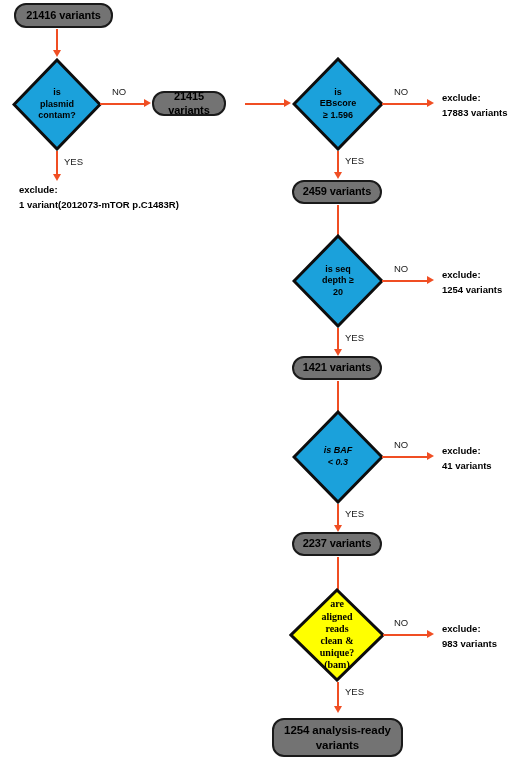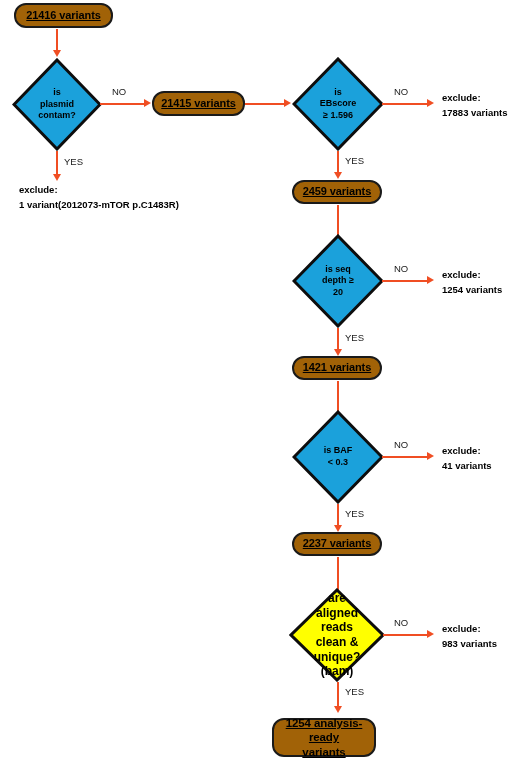--- a/index.html
+++ b/index.html
@@ -14,33 +14,32 @@
     position: relative;
     width: 526px;
     height: 763px;
     background: #ffffff;
     overflow: hidden;
   }
   
   .node-box {
     position: absolute;
     box-sizing: border-box;
-    background: #a16207;
+    background: #737373;
     border: 2px solid #1a1a1a;
     border-radius: 12px;
     display: flex;
     align-items: center;
     justify-content: center;
     text-align: center;
     color: #000000;
     font-weight: bold;
     font-size: 11px;
     line-height: 1.25;
     letter-spacing: -0.1px;
-    text-decoration: underline;
   }
   
   .diamond-wrap {
     position: absolute;
   }
   .diamond-wrap svg {
     position: absolute;
     left: 0;
     top: 0;
     display: block;
@@ -56,22 +55,23 @@
     justify-content: center;
     text-align: center;
     font-size: 9px;
     font-weight: bold;
     color: #000000;
     line-height: 1.28;
     pointer-events: none;
     white-space: pre-line;
   }
   .diamond-label.small {
-    font-size: 12px;
+    font-size: 10px;
     line-height: 1.22;
+    font-family: Liberation Serif, serif;
   }
   
   .conn-v {
     position: absolute;
     width: 2px;
     background: #f04e23;
   }
   .conn-h {
     position: absolute;
     height: 2px;
@@ -136,21 +136,21 @@
   <div class="arrow-right" style="left:144px; top:99px;"></div>
   <div class="edge-label" style="left:112px; top:86px;">NO</div>
 
   <div class="conn-v" style="left:56px; top:151px; height:24px;"></div>
   <div class="arrow-down" style="left:53px; top:174px;"></div>
   <div class="edge-label" style="left:64px; top:156px;">YES</div>
 
   <div class="exclude-note" style="left:19px; top:183px;">exclude:
 1 variant(2012073-mTOR  p.C1483R)</div>
 
-  <div class="node-box" style="left:152px; top:91px; width:93px; height:25px;">
+  <div class="node-box" style="left:152px; top:91px; width:74px; height:25px;">
     <span>21415 variants</span>
   </div>
 
   <div class="conn-h" style="left:245px; top:103px; width:40px;"></div>
   <div class="arrow-right" style="left:284px; top:99px;"></div>
 
   <div class="diamond-wrap" style="left:292px; top:57px; width:92px; height:94px;">
     <svg width="92" height="94" viewBox="0 0 92 94">
       <polygon points="46,2 90,47 46,92 2,47" fill="#1ba1db" stroke="#0d0d0d" stroke-width="3" stroke-linejoin="miter"></polygon>
     </svg>
@@ -195,21 +195,21 @@
   <div class="arrow-down" style="left:334px; top:349px;"></div>
   <div class="edge-label" style="left:345px; top:332px;">YES</div>
 
   <div class="node-box" style="left:292px; top:356px; width:90px; height:24px;">
     <span>1421 variants</span>
   </div>
 
   <div class="conn-v" style="left:337px; top:381px; height:42px;"></div>
   <div class="arrow-down" style="left:334px; top:422px;"></div>
 
-  <div class="diamond-wrap" style="left:292px; top:410px; width:92px; height:94px;">
+  <div class="diamond-wrap" style="left:292px; top:410px; width:92px; height:94px;font-style:italic;">
     <svg width="92" height="94" viewBox="0 0 92 94">
       <polygon points="46,2 90,47 46,92 2,47" fill="#1ba1db" stroke="#0d0d0d" stroke-width="3" stroke-linejoin="miter"></polygon>
     </svg>
     <div class="diamond-label">is BAF
 &lt; 0.3</div>
   </div>
 
   <div class="conn-h" style="left:382px; top:456px; width:46px;"></div>
   <div class="arrow-right" style="left:427px; top:452px;"></div>
   <div class="edge-label" style="left:394px; top:439px;">NO</div>
@@ -242,18 +242,18 @@
   <div class="conn-h" style="left:383px; top:634px; width:45px;"></div>
   <div class="arrow-right" style="left:427px; top:630px;"></div>
   <div class="edge-label" style="left:394px; top:617px;">NO</div>
   <div class="exclude-note" style="left:442px; top:622px;">exclude:
 983 variants</div>
 
   <div class="conn-v" style="left:337px; top:682px; height:25px;"></div>
   <div class="arrow-down" style="left:334px; top:706px;"></div>
   <div class="edge-label" style="left:345px; top:686px;">YES</div>
 
-  <div class="node-box" style="left:272px; top:718px; width:104px; height:39px; white-space:pre-line; font-size:11.5px;">
+  <div class="node-box" style="left:272px; top:718px; width:131px; height:39px; white-space:pre-line; font-size:11.5px;">
     <span style="white-space:pre-line;">1254 analysis-ready
 variants</span>
   </div>
 
 </div>
 
 </body></html>

